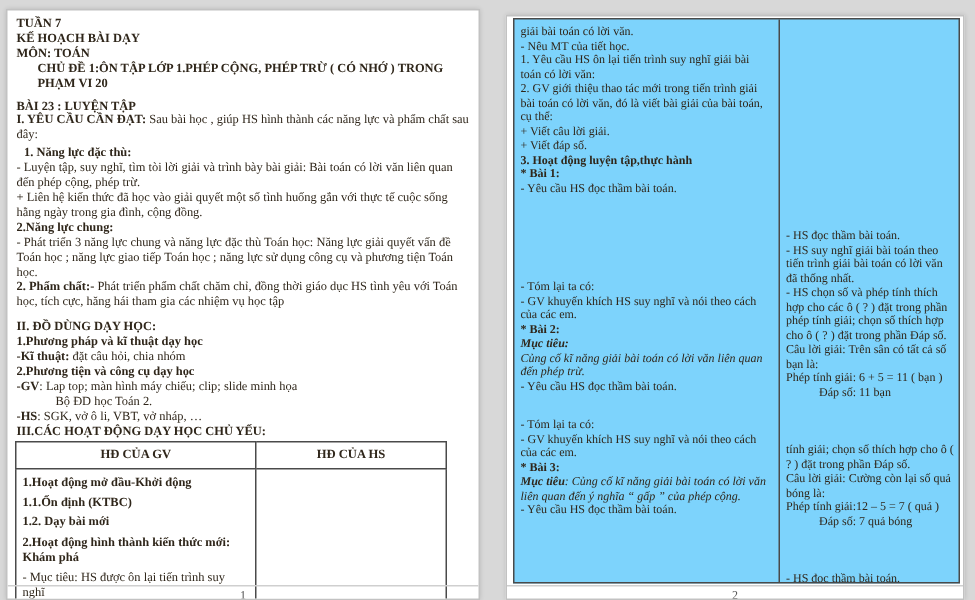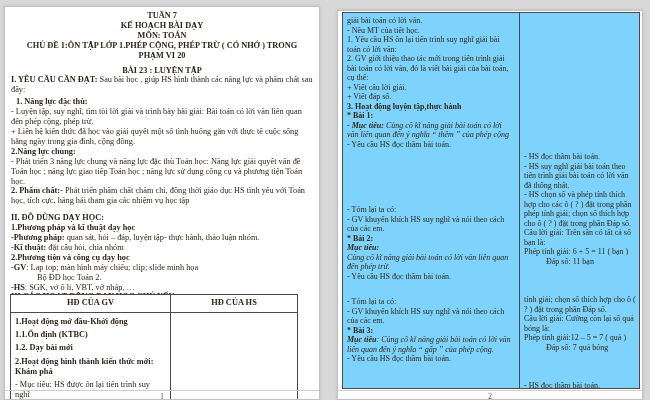--- a/index.html
+++ b/index.html
@@ -6,21 +6,21 @@
   html,body{margin:0;padding:0;background:#d8d8d8}
   .viewport{position:relative;width:650px;height:400px;background:#d8d8d8;overflow:hidden;
             font-family:"Liberation Serif","DejaVu Serif",serif;color:#2f261a}
   .page{position:absolute;background:#fff;border:1px solid #c2c2c2;box-shadow:0 0 3px rgba(0,0,0,.15);overflow:hidden}
   .page1{left:4px;top:6px;width:316px;height:394px}
   .page2{left:337px;top:10px;width:306px;height:390px}
 
   p{margin:0}
   .b{font-weight:bold}
   .i{font-style:italic}
-  .ctr{text-align:center}
+  .ctr{}
   .narrow{padding:0 14px}
   .gap-sm{margin-top:2px}
   .gap-md{margin-top:5px}
   .gap-lg{margin-top:7px}
   .gap-xl{margin-top:56px}
   .gap-md2{margin-top:16px}
   .ind-sm{padding-left:5px}
   .ind-md{padding-left:22px}
   .ind-lg{padding-left:26px}
 
@@ -63,21 +63,20 @@
         <p class="ctr gap-md"><span class="b">BÀI 23 : LUYỆN TẬP</span></p>
         <p><span class="b">I. YÊU CẦU CẦN ĐẠT:</span><span> Sau bài học , giúp HS hình thành các năng lực và phẩm chất sau đây:</span></p>
         <p class="gap-sm ind-sm"><span class="b">1.  Năng lực đặc thù:</span></p>
         <p><span>- Luyện tập, suy nghĩ, tìm tòi lời giải và trình bày bài giải: Bài toán có lời văn liên quan đến phép cộng, phép trừ.</span></p>
         <p><span>+ Liên hệ kiến thức đã học vào giải quyết một số tình huống gắn với thực tế cuộc sống hằng ngày trong gia đình, cộng đồng.</span></p>
         <p><span class="b">2.Năng lực chung:</span></p>
         <p><span>-  Phát triển 3 năng lực chung và năng lực đặc thù Toán học: Năng lực giải quyết vấn đề Toán học ; năng lực giao tiếp Toán học ; năng lực sử dụng công cụ và phương tiện Toán học.</span></p>
         <p><span class="b"> 2. Phẩm chất:-</span><span> Phát triển phẩm chất chăm chỉ, đồng thời giáo dục HS tình yêu với Toán học, tích cực, hăng hái tham gia các nhiệm vụ học tập</span></p>
         <p class="gap-lg"><span class="b">II. ĐỒ DÙNG DẠY HỌC:</span></p>
         <p><span class="b">1.Phương pháp và kĩ thuật dạy học</span></p>
-        <p><span class="b">-Phương pháp:</span><span> quan sát, hỏi – đáp, luyện tập- thực hành, thảo luận nhóm.</span></p>
         <p><span class="b">-Kĩ thuật:</span><span> đặt câu hỏi, chia nhóm</span></p>
         <p><span class="b">2.Phương tiện và công cụ dạy học</span></p>
         <p><span class="b"> -GV</span><span>: Lap top; màn hình máy chiếu; clip; slide minh họa</span></p>
         <p class="ind-lg"><span>Bộ ĐD học Toán 2.</span></p>
         <p><span class="b"> -HS</span><span>: SGK, vở ô li, VBT, vở nháp, …</span></p>
         <p><span class="b">III.CÁC HOẠT ĐỘNG DẠY HỌC CHỦ YẾU:</span></p>
       </div>
     <table class="t1">
       <thead>
         <tr>
@@ -106,21 +105,20 @@
     <div class="t2">
       <div class="t2-gv">
           <p><span>giải bài toán có lời văn.</span></p>
           <p><span>- Nêu MT của tiết học.</span></p>
           <p><span>1. Yêu cầu HS ôn lại tiến trình suy nghĩ giải bài toán có lời văn:</span></p>
           <p><span>2. GV giới thiệu thao tác mới trong tiến trình giải bài toán có lời văn, đó là viết bài giải của bài toán, cụ thể:</span></p>
           <p><span>+ Viết câu lời giải.</span></p>
           <p><span>+ Viết đáp số.</span></p>
           <p><span class="b">3. Hoạt động luyện tập,thực hành</span></p>
           <p><span class="b">* Bài 1:</span></p>
-          <p><span>- </span><span class="b i">Mục tiêu:</span><span class="i"> Củng cố kĩ năng giải bài toán có lời văn liên quan đến ý nghĩa “ thêm ” của phép cộng</span></p>
           <p><span>- Yêu cầu HS đọc thầm bài toán.</span></p>
           <p class="gap-xl"><span>- Tóm lại ta có:</span></p>
           <p><span>- GV khuyến khích HS suy nghĩ và nói theo cách của các em.</span></p>
           <p><span class="b">* Bài 2:</span></p>
           <p><span class="b i">Mục tiêu:</span></p>
           <p><span class="i">Củng cố kĩ năng giải bài toán có lời văn liên quan đến phép trừ.</span></p>
           <p><span>- Yêu cầu HS đọc thầm bài toán.</span></p>
           <p class="gap-md2"><span>- Tóm lại ta có:</span></p>
           <p><span>- GV khuyến khích HS suy nghĩ và nói theo cách của các em.</span></p>
           <p><span class="b">* Bài 3:</span></p>

